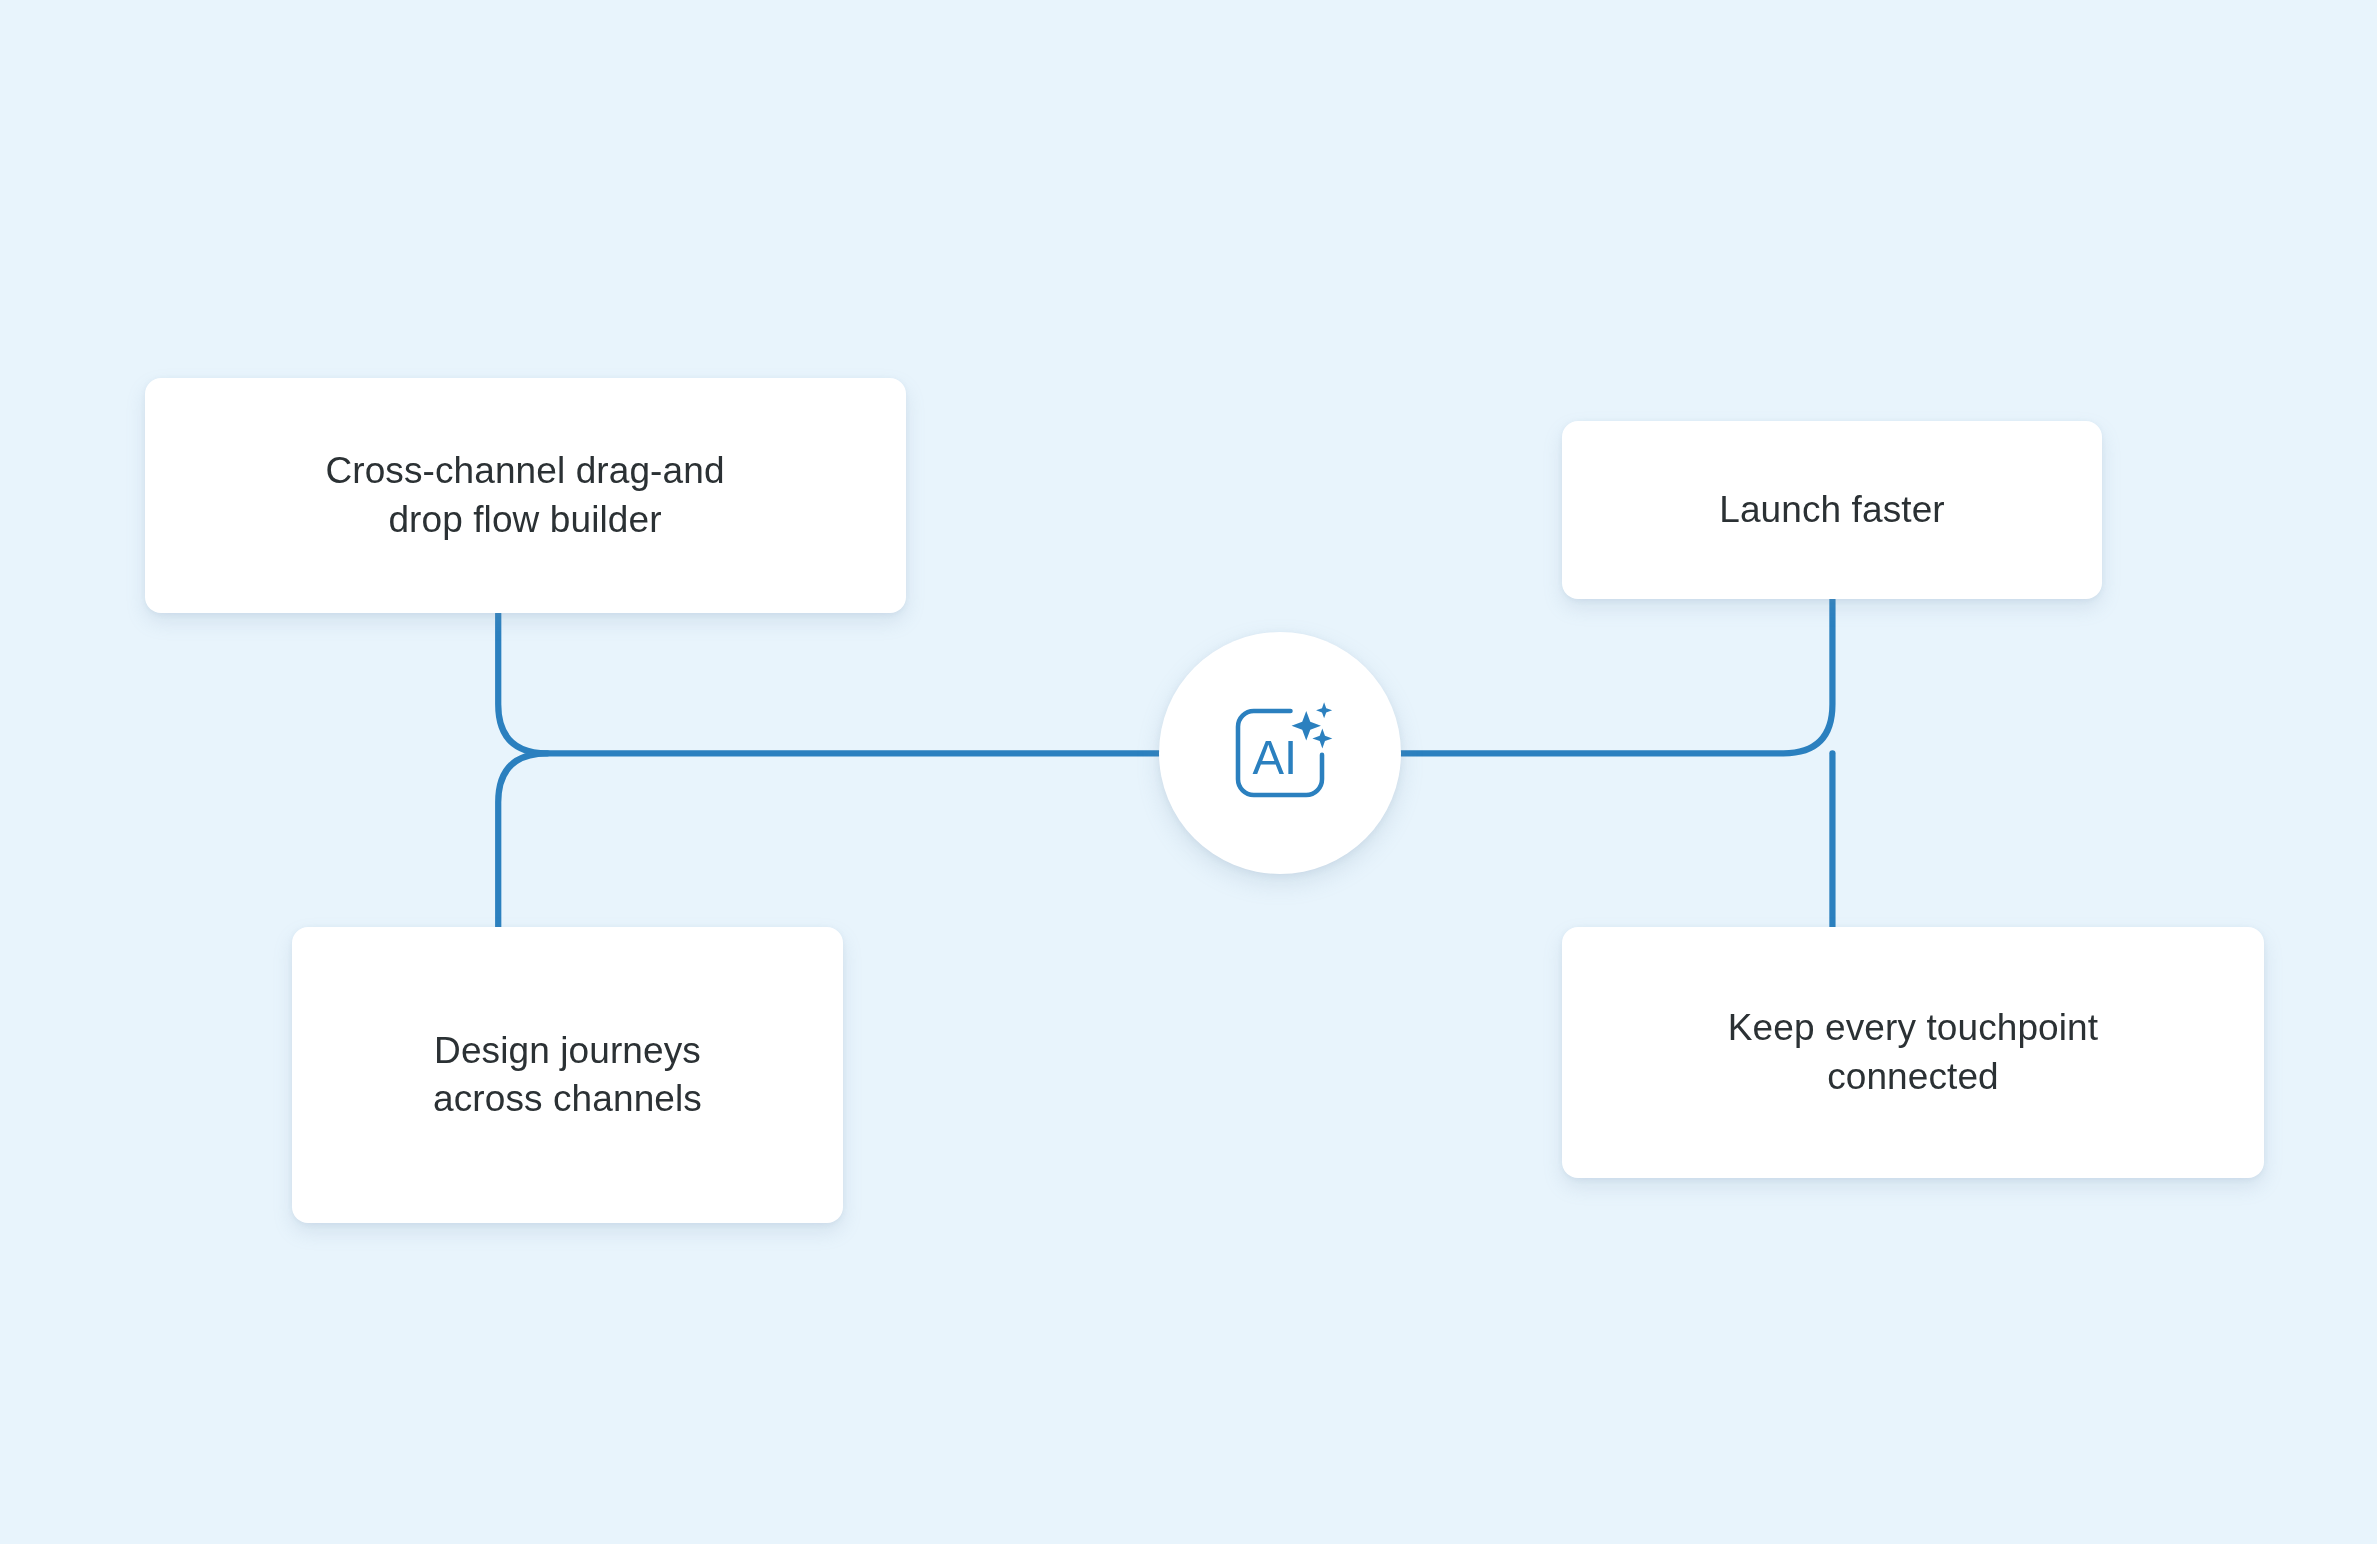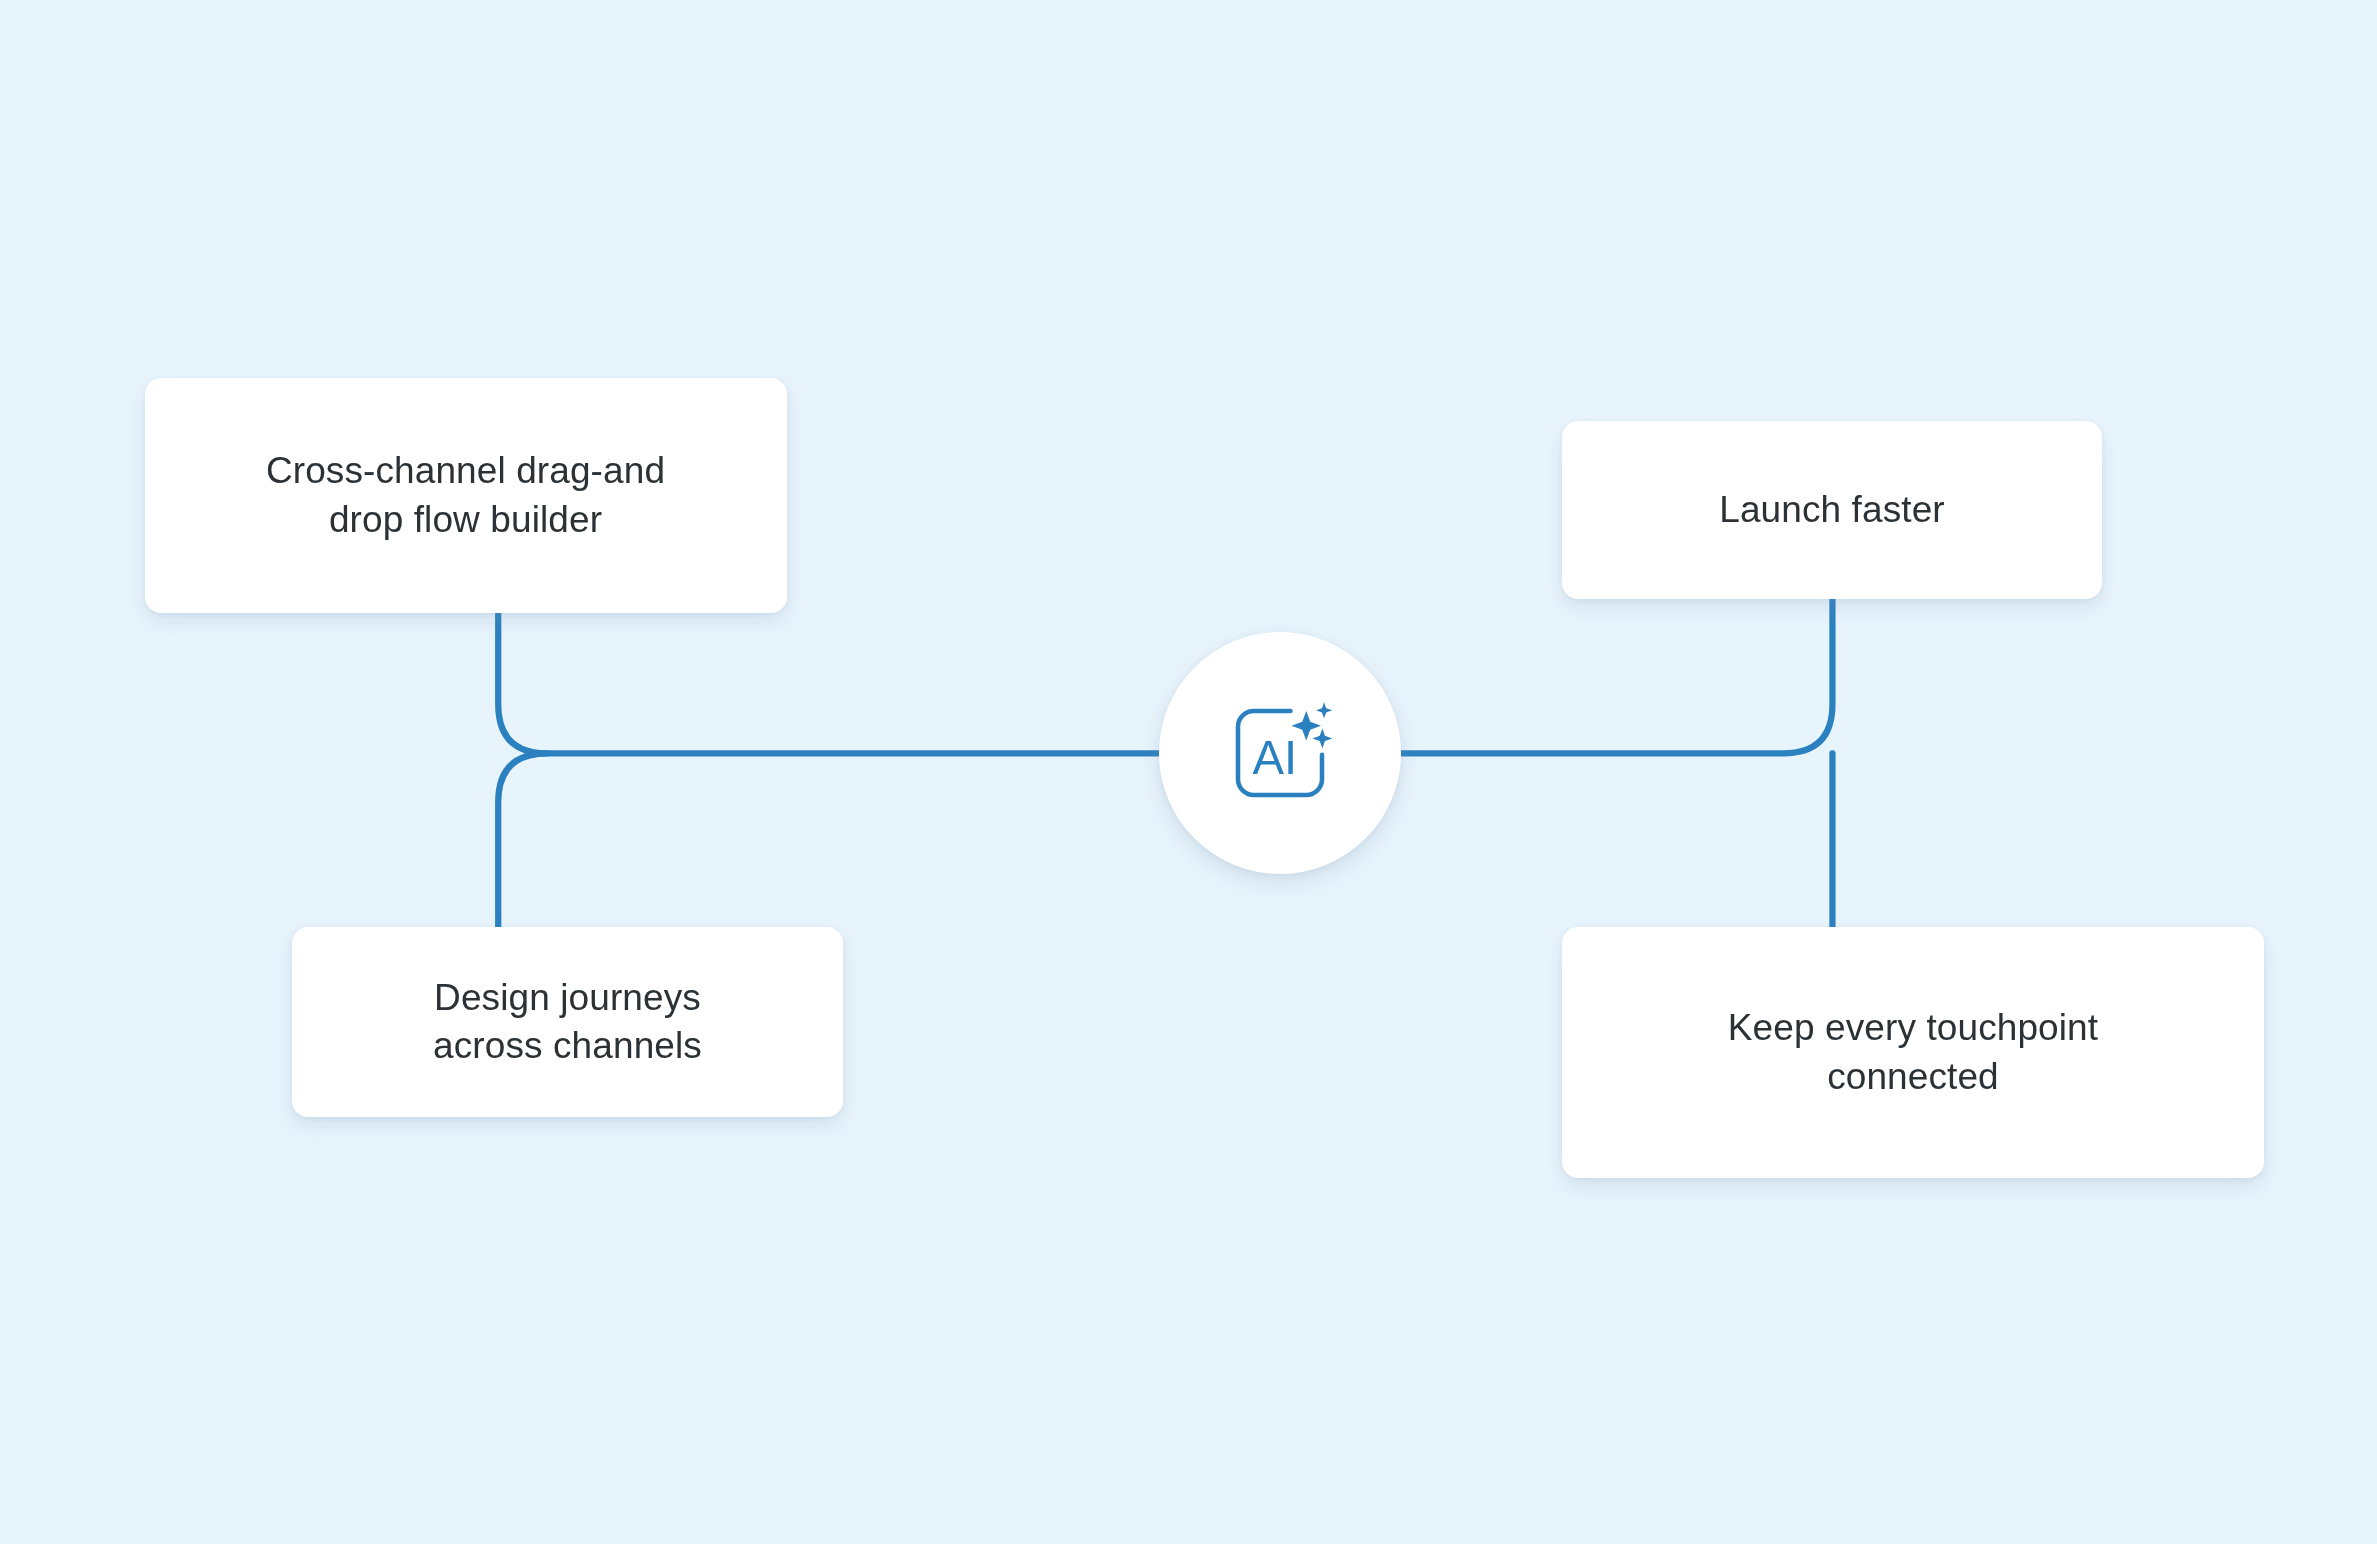--- a/index.html
+++ b/index.html
@@ -49,22 +49,22 @@
 
   .card-label {
     font-size: 37px;
     line-height: 1.30;
     color: #2b3134;
     font-weight: 400;
     letter-spacing: 0.1px;
     white-space: pre-line;
   }
 
-  #card-flow-builder      { left:145px;  top:378px;  width:642px;  height:235px;padding-left:22px; }
-  #card-design-journeys   { left:292px;  top:927px; width:551px;  height:190px; }
+  #card-flow-builder      { left:145px;  top:378px;  width:761px;  height:235px;padding-left:22px; }
+  #card-design-journeys   { left:292px;  top:927px; width:551px;  height:296px; }
   #card-launch-faster     { left:1562px; top:421px;  width:540px;  height:178px; }
   #card-touchpoint        { left:1562px; top:927px; width:702px;  height:251px; }
 
   
   #ai-hub {
     position: absolute;
     left: 1159px;
     top: 632px;
     width: 242px;
     height: 242px;

